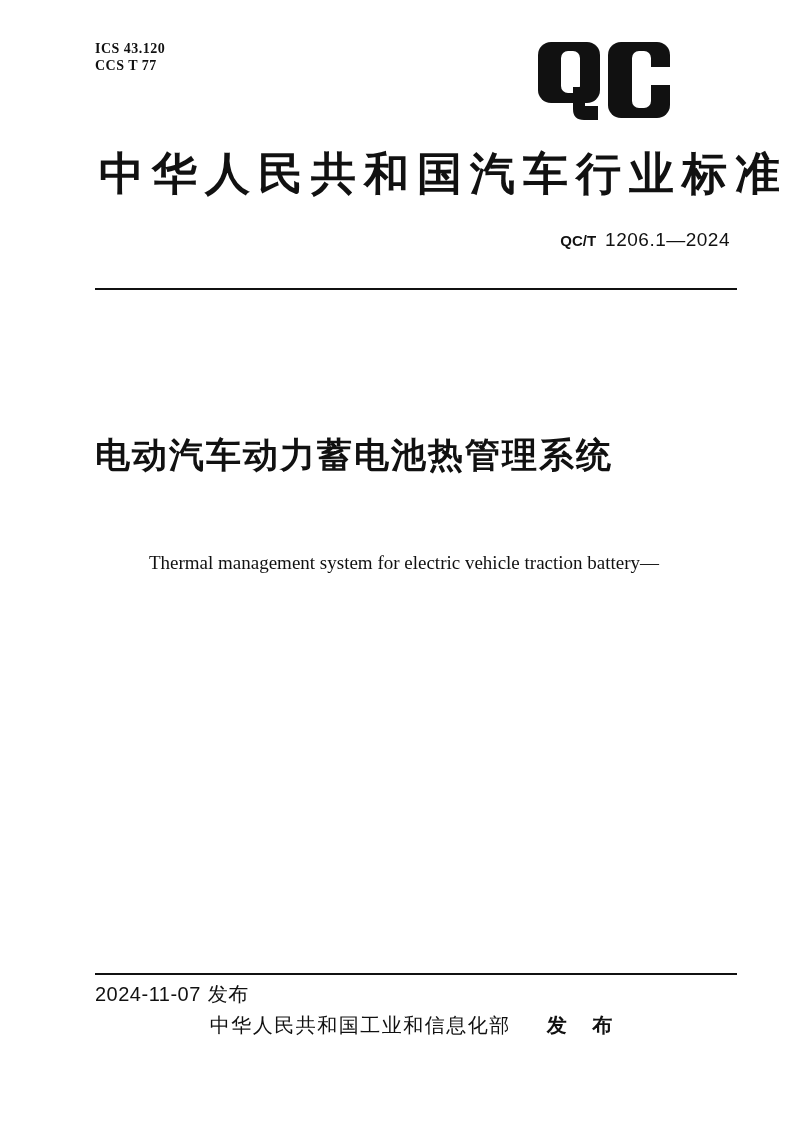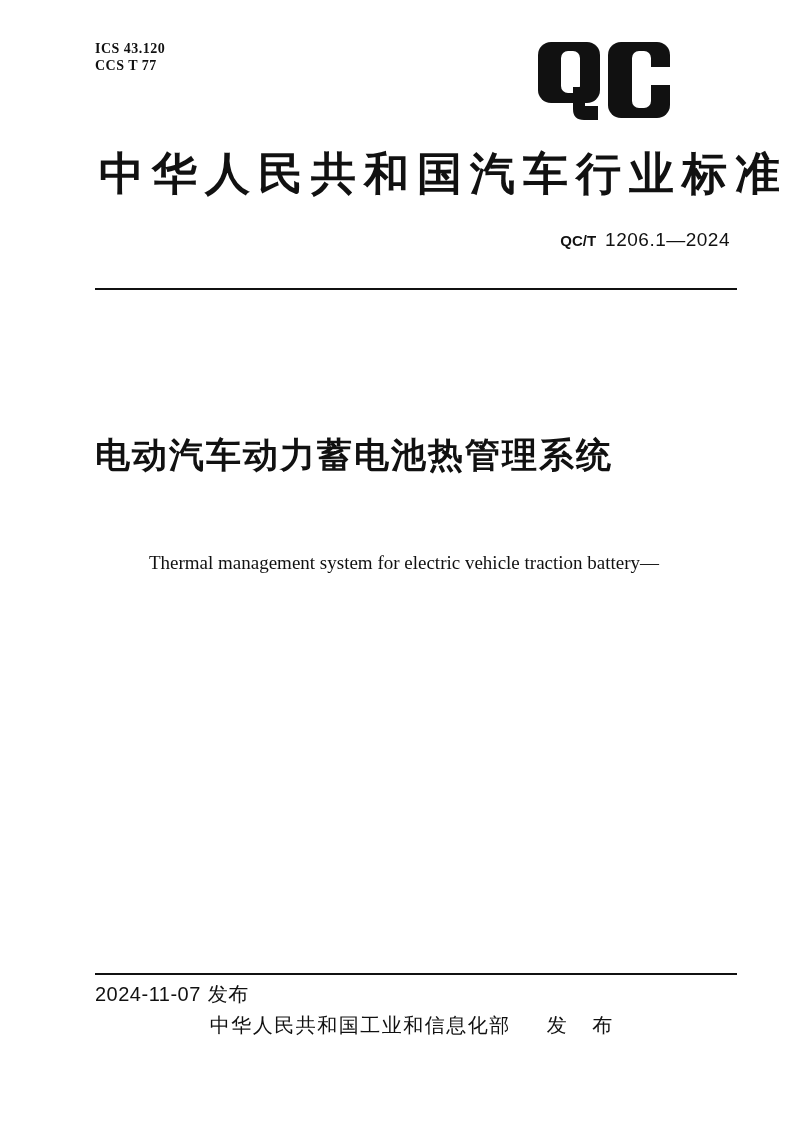--- a/index.html
+++ b/index.html
@@ -71,21 +71,21 @@
     letter-spacing: 0.5px; white-space: nowrap; margin-top: 36px;
   }
   .date-label { margin-left: 7px; }
 
   .footer-issuer {
     left: 95px; top: 1012px; width: 642px;
     text-align: center; font-size: 20px;
     line-height: 26px; letter-spacing: 1.5px;
     white-space: nowrap;
   }
-  .publish-label { margin-left: 36px; letter-spacing: 10px; }
+  .publish-label { margin-left: 36px; letter-spacing: 10px; font-weight: bold; }
 </style>
 </head>
 <body>
 
 <div class="abs ics-block">
   <div>ICS 43.120</div>
   <div>CCS T 77</div>
 </div>
 
 <div class="abs logo">

